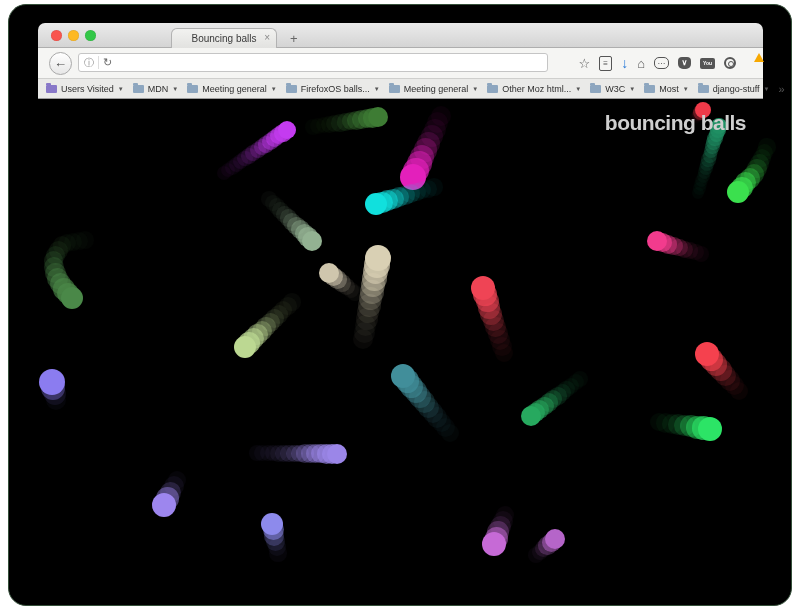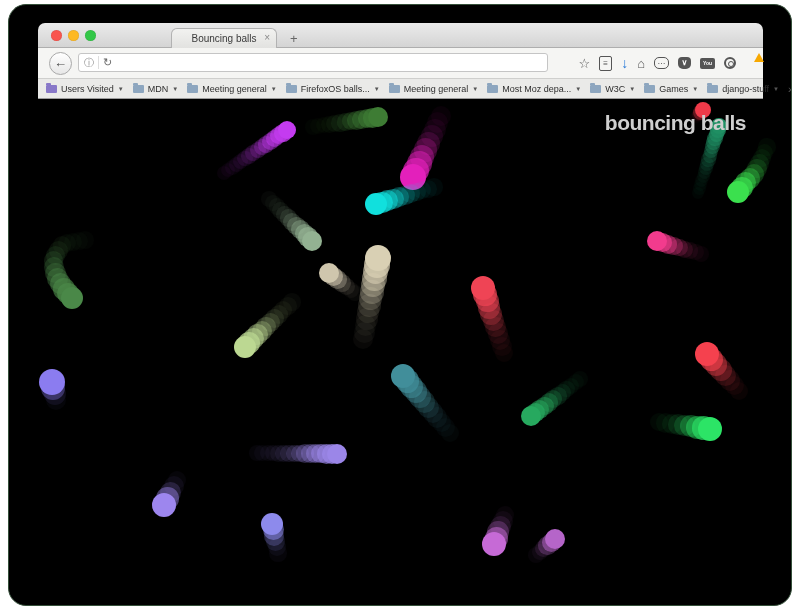--- a/index.html
+++ b/index.html
@@ -379,31 +379,31 @@
             <span>FirefoxOS balls...</span>
             <span class="caret">▼</span>
           </span>
           <span class="bm">
             <span class="folder" style="background: rgb(141, 166, 191);"></span>
             <span>Meeting general</span>
             <span class="caret">▼</span>
           </span>
           <span class="bm">
             <span class="folder" style="background: rgb(141, 166, 191);"></span>
-            <span>Most Moz depa...</span>
+            <span>Other Moz html...</span>
             <span class="caret">▼</span>
           </span>
           <span class="bm">
             <span class="folder" style="background: rgb(141, 166, 191);"></span>
             <span>W3C</span>
             <span class="caret">▼</span>
           </span>
           <span class="bm">
             <span class="folder" style="background: rgb(141, 166, 191);"></span>
-            <span>Games</span>
+            <span>Most</span>
             <span class="caret">▼</span>
           </span>
           <span class="bm">
             <span class="folder" style="background: rgb(141, 166, 191);"></span>
             <span>django-stuff</span>
             <span class="caret">▼</span>
           </span>
           <span id="bm-over">»</span>
         </div>
     </div>

